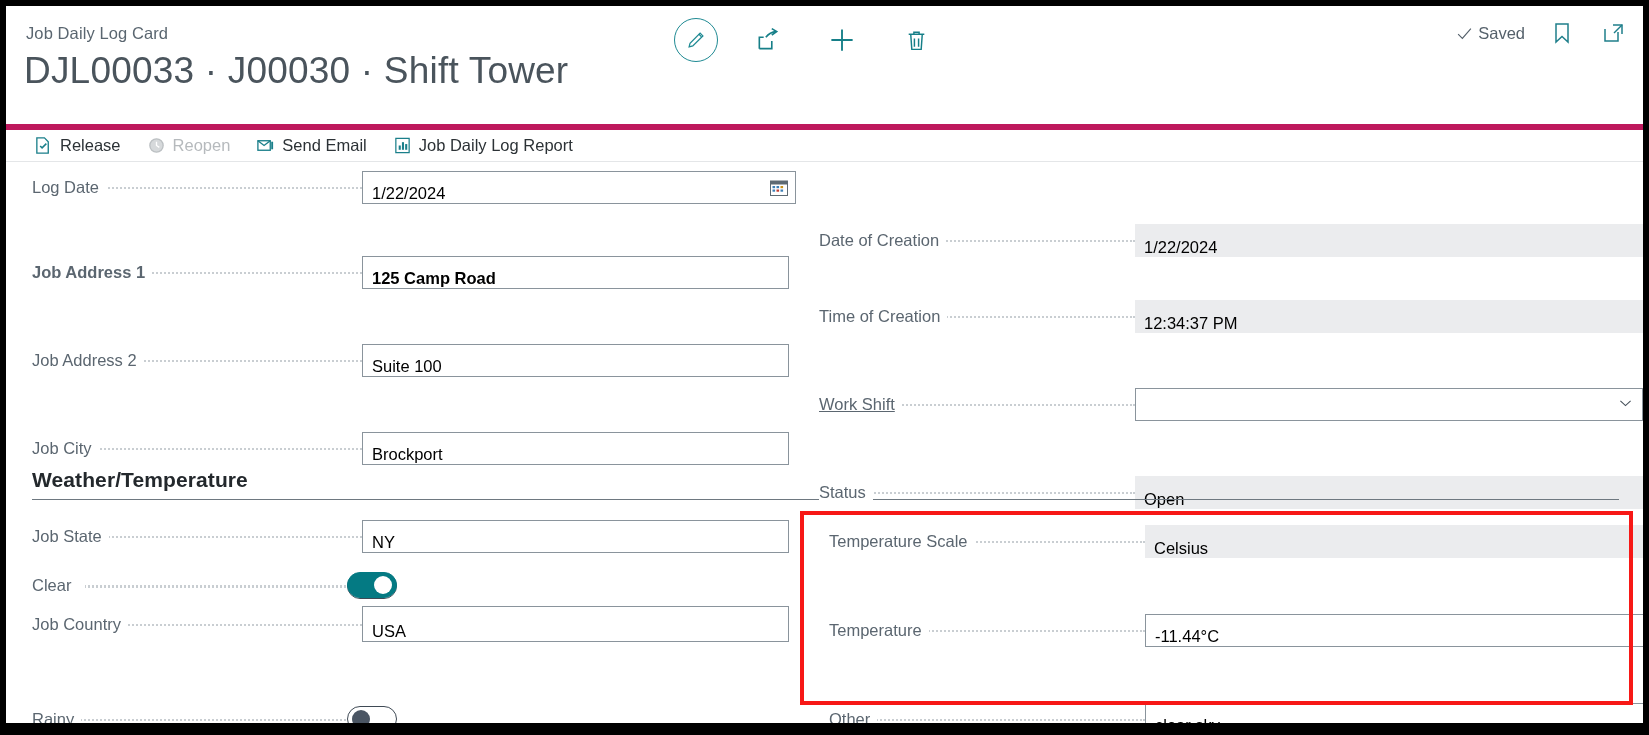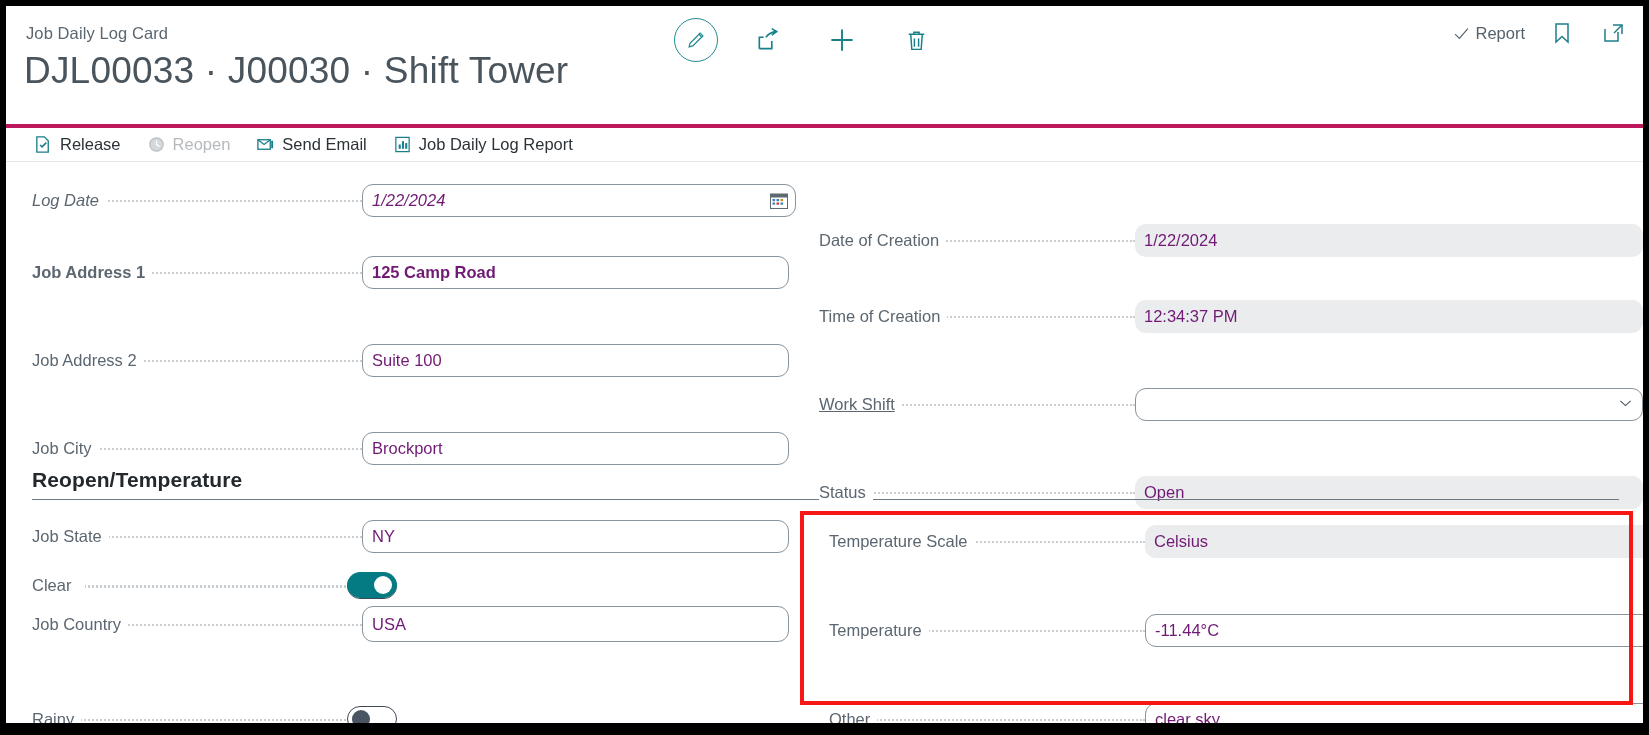--- a/index.html
+++ b/index.html
@@ -81,21 +81,21 @@
     width: 30px; height: 30px;
     display: flex; align-items: center; justify-content: center;
     cursor: pointer;
     color: #1f7f8b;
   }
 
   
   .ribbon {
     position: relative;
     height: 38px;
-    border-top: 4px solid #be185d;
+    border-top: 6px solid #be185d;
     border-bottom: 1px solid #e4e6e8;
     display: flex;
     align-items: center;
     padding-left: 28px;
     gap: 26px;
   }
   .rb-item {
     display: flex; align-items: center; gap: 7px;
     font-size: 16.5px;
     color: #2c3236;
@@ -133,24 +133,23 @@
     position: absolute;
     top: 50%;
     height: 1px;
     border-bottom: 2px dotted #c9ced2;
     z-index: 1;
   }
   .fctl {
     position: absolute;
     top: 6px;
     height: 33px;
-    display: flex; align-items: center;
+    display: flex; align-items: flex-end;
     font-size: 16.5px;
-    color: #701a75;
-    border-radius: 11px;
+    color: #000000;
   }
   .fctl.input {
     border: 1px solid #8a949c;
     background: #fff;
     padding: 0 9px;
   }
   .fctl.readonly {
     background: #ebecee;
     border: none;
     padding: 0 9px;
@@ -260,21 +259,21 @@
           <path d="M10 10v8M14 10v8"></path>
         </svg>
       </div>
     </div>
 
     <div class="hdr-right">
       <div class="saved">
         <svg width="17" height="17" viewBox="0 0 24 24" fill="none" stroke="#55616b" stroke-width="1.6">
           <path d="M3 13l6 6L21 5"></path>
         </svg>
-        <span>Report</span>
+        <span>Saved</span>
       </div>
       <div class="hdr-icon-btn">
         <svg width="20" height="24" viewBox="0 0 20 24" fill="none" stroke="#1f7f8b" stroke-width="1.5">
           <path d="M4 3h12v18l-6-5.5L4 21z"></path>
         </svg>
       </div>
       <div class="hdr-icon-btn">
         <svg width="24" height="24" viewBox="0 0 24 24" fill="none" stroke="#1f7f8b" stroke-width="1.5">
           <path d="M3 8v12h13V11"></path>
               <path d="M11 4h9v9"></path>
@@ -323,21 +322,21 @@
         </svg>
       </span>
       <span>Job Daily Log Report</span>
     </div>
   </div>
 
   <div class="form" style="height:270px;">
 
     <div class="col-left">
 
-      <div class="frow" style="top:16px;font-style:italic;">
+      <div class="frow" style="top:3px;">
         <span class="flabel">Log Date</span>
         <span class="fdots" style="left:26px; right:434px;"></span>
         <span class="fctl input" style="left:356px; width:434px; position:absolute;">
           <span>1/22/2024</span>
           <span class="cal-ico">
             <svg width="20" height="20" viewBox="0 0 20 20" fill="none">
               <rect x="1.5" y="3" width="17" height="14.5" fill="#ffffff" stroke="#5e6a73" stroke-width="1"></rect>
               <rect x="1.5" y="3" width="17" height="3.5" fill="#5e6a73"></rect>
               <rect x="3.5" y="8" width="2.6" height="2.2" fill="#3d7fb5"></rect>
               <rect x="7.5" y="8" width="2.6" height="2.2" fill="#3d7fb5"></rect>
@@ -429,21 +428,21 @@
         <span class="fdots" style="left:23px; right:508px;"></span>
         <span class="fctl readonly" style="left:339px; width:508px;">
           <span>Open</span>
         </span>
       </div>
 
     </div>
   </div>
 
   <div class="sec" style="top:462px;">
-    <div class="sec-title">Reopen/Temperature</div>
+    <div class="sec-title">Weather/Temperature</div>
     <div class="sec-rule"></div>
   </div>
 
   <div class="form" style="position:absolute; top:513px; left:0; width:790px; height:140px;">
 
     <div class="frow" style="top:45px;">
       <span class="flabel">Windy</span>
       <span class="fdots" style="left:26px; right:450px;"></span>
       <span class="toggle off" style="left:341px;">
         <span class="knob"></span>

